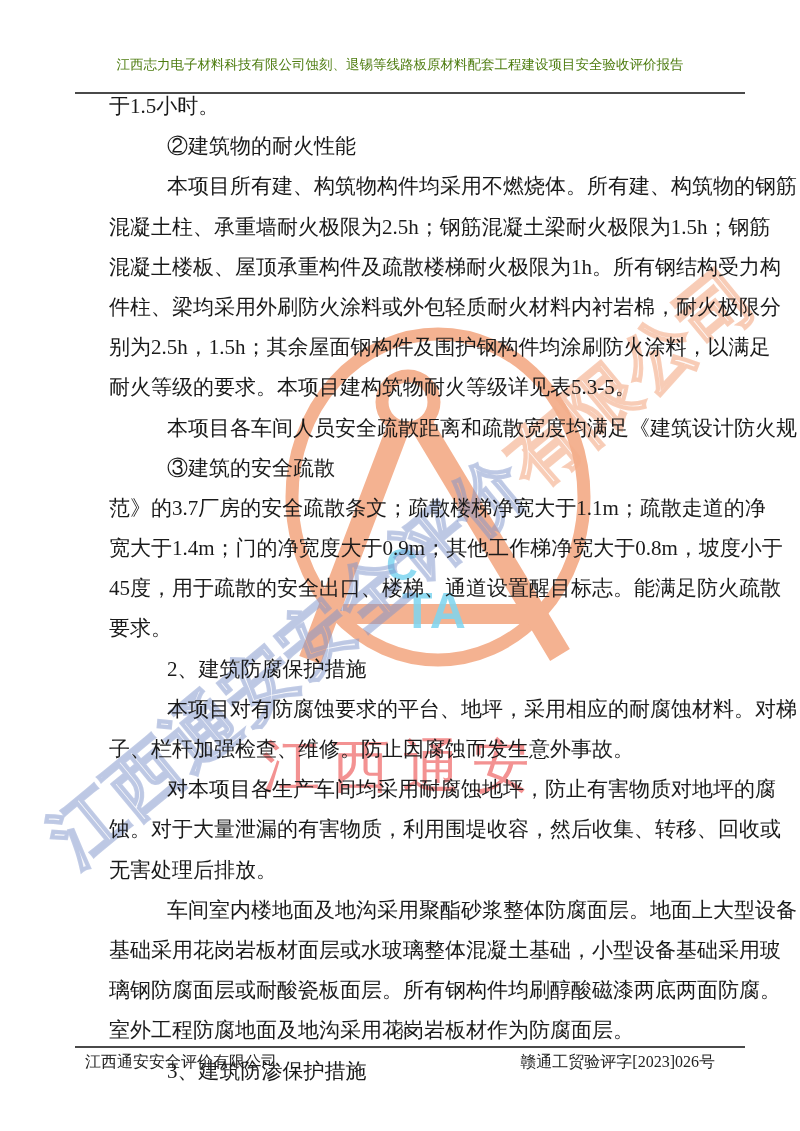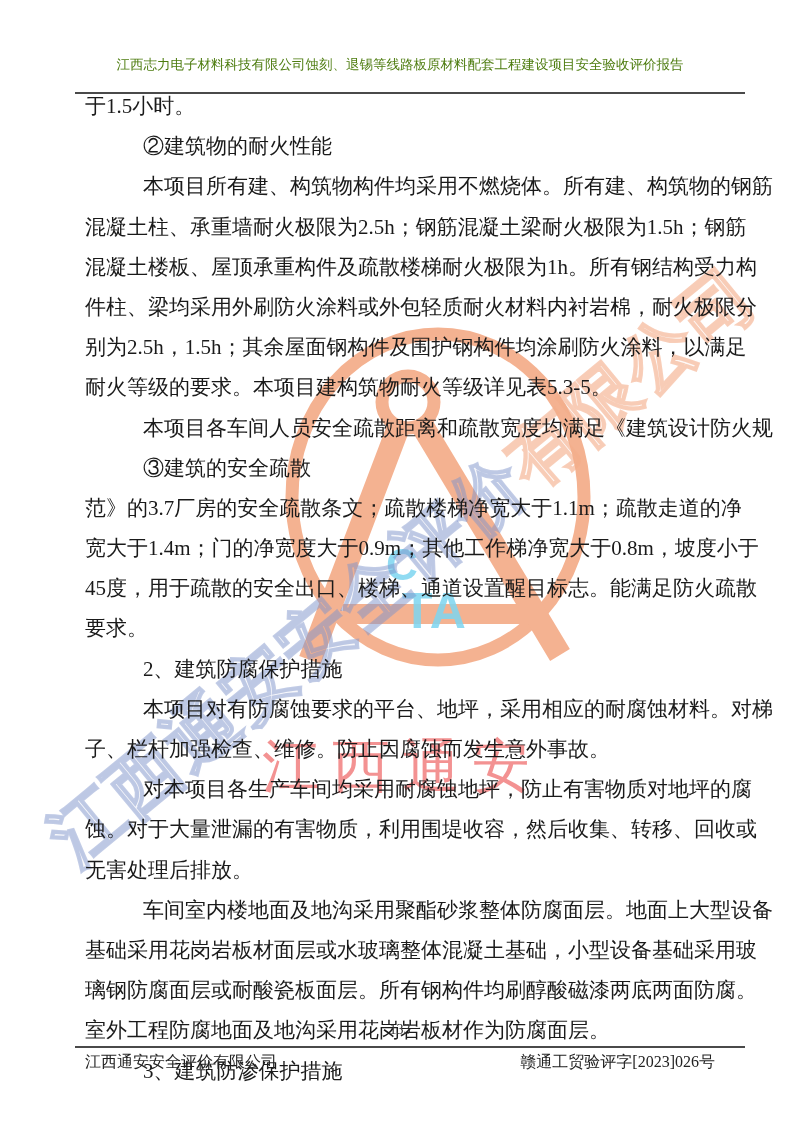--- a/index.html
+++ b/index.html
@@ -17,21 +17,21 @@
   .header-rule{
     position:absolute;top:92px;left:75px;width:670px;height:0;
     border-top:2px solid #4a4a4a;
   }
   
   .body-text{
     position:absolute;top:86px;left:85px;width:640px;
     font-size:21px;
   }
   .body-text .line{
-    height:40.2px;line-height:40.2px;white-space:nowrap;
+    height:40.2px;line-height:40.2px;white-space:nowrap;margin-left:24px;
   }
   .body-text .line.indent{padding-left:58px;font-family:Liberation Serif, serif;}
   
   .page-number{
     position:absolute;top:1022px;left:0;width:800px;text-align:center;
     font-size:14px;color:#333;
   }
   .footer-rule{
     position:absolute;top:1046px;left:75px;width:670px;height:0;
     border-top:2px solid #4a4a4a;

